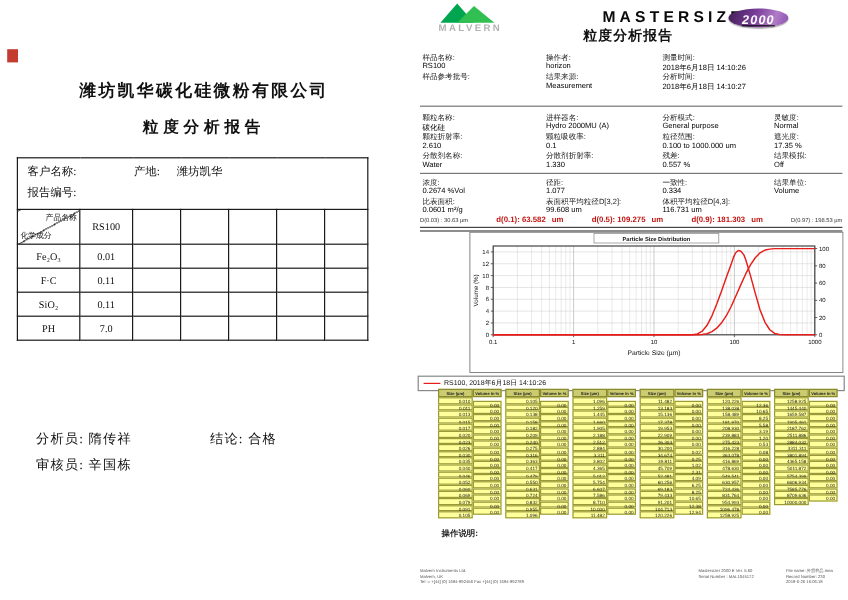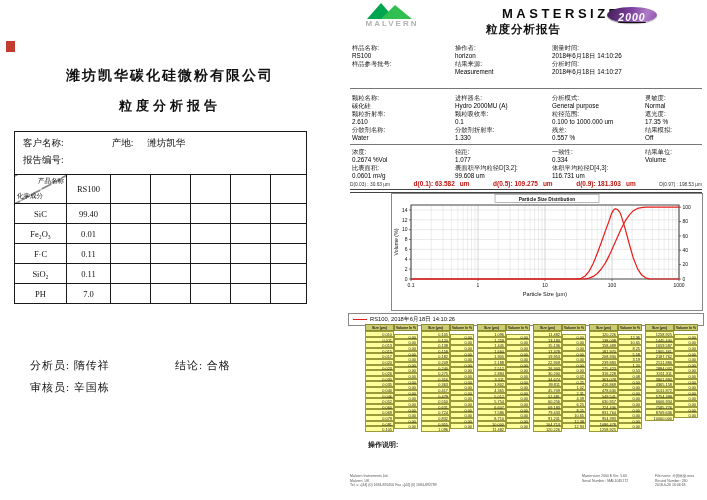--- a/index.html
+++ b/index.html
@@ -106,29 +106,20 @@
             <span class="db">化学成分</span>
           </td>
         <td>RS100</td>
             <td></td>
             <td></td>
             <td></td>
             <td></td>
             <td></td>
           </tr>
 
-      <tr class="data-row">
-            <td>SiC</td>
-            <td>99.40</td>
-            <td></td>
-            <td></td>
-            <td></td>
-            <td></td>
-            <td></td>
-          </tr>
           <tr class="data-row">
             <td>Fe₂O₃</td>
             <td>0.01</td>
             <td></td>
             <td></td>
             <td></td>
             <td></td>
             <td></td>
           </tr>
           <tr class="data-row">

